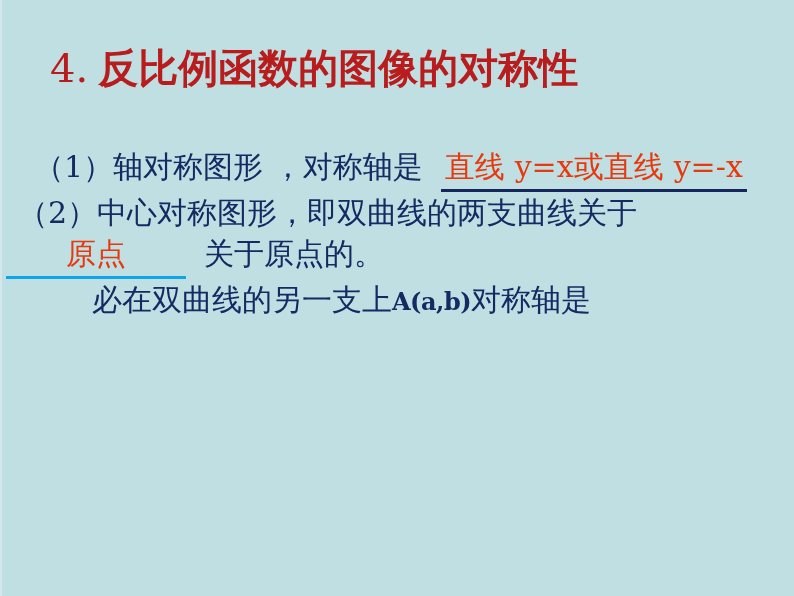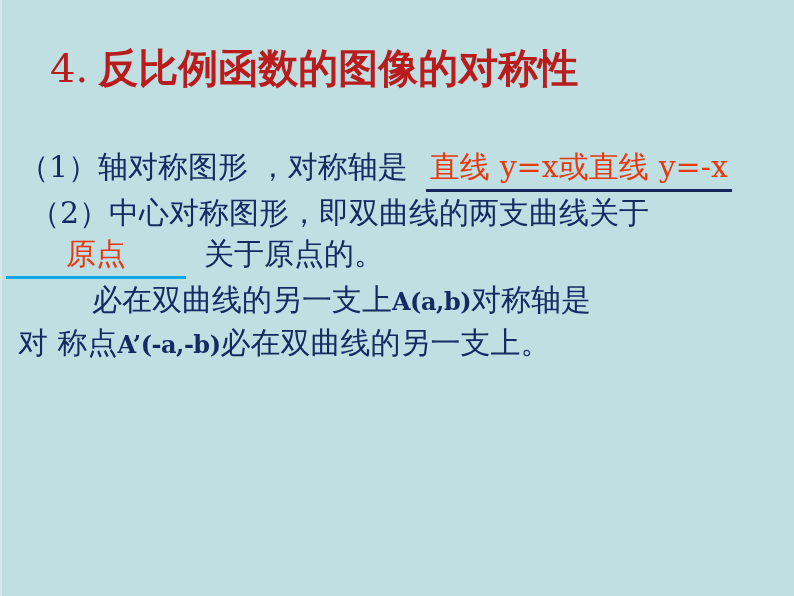--- a/index.html
+++ b/index.html
@@ -56,22 +56,22 @@
     width: 794px;
     color: #132a63;
     font-family: "DejaVu Serif", serif;
     font-size: 30px;
     line-height: 41px;
   }
   .line {
     position: relative;
     white-space: nowrap;
   }
-  .line-1 { padding-left: 19px; }
-  .line-2 { padding-left: 30px; }
+  .line-1 { padding-left: 34px; }
+  .line-2 { padding-left: 18px; }
   .line-3 { padding-left: 6px; }
   .line-4 { padding-left: 92px; }
   .line-5 { padding-left: 18px; }
 
   .navy { color: #132a63; }
 
   
   .answer-red {
     color: #e8380d;
     font-family: "DejaVu Serif", serif;
@@ -126,18 +126,15 @@
     </div>
 
     <div class="line line-3">
       <span class="blank-wide"><span class="answer-red">原点</span></span><span class="gap-md"></span><span class="navy">关于原点的。</span>
     </div>
 
     <div class="line line-4">
       <span class="navy">必在双曲线的另一支上</span><span class="navy mathbold">A(a,b)</span><span class="navy">对称轴是</span>
     </div>
 
-    <div class="line line-5">
-      <span class="navy">对 称点</span><span class="navy mathbold">A’(-a,-b)</span><span class="navy">必在双曲线的另一支上。</span>
-    </div>
 
   </div>
 </div>
 
 </body></html>

